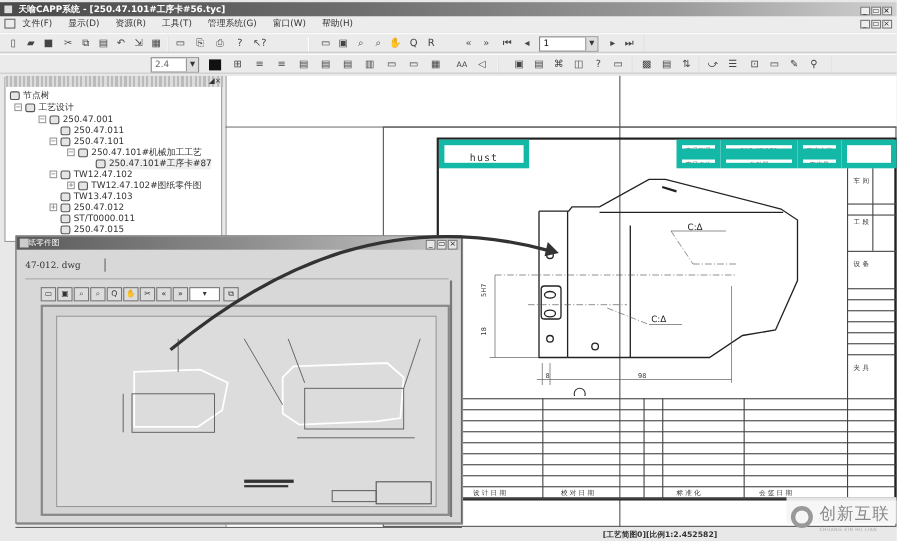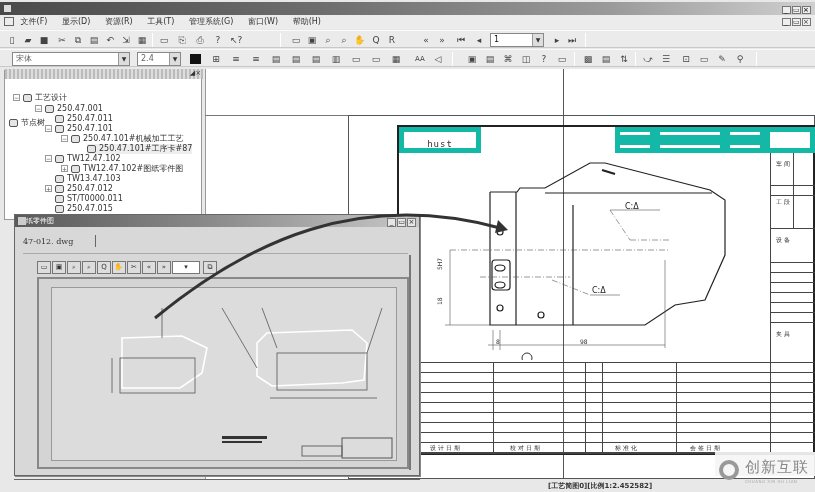--- a/index.html
+++ b/index.html
@@ -60,20 +60,21 @@
   .wm-text { position: absolute; left: 30px; top: 6px; font-size: 15px; color: #888; letter-spacing: 1px; }
   .wm-sub { position: absolute; left: 30px; top: 27px; font-size: 4px; color: #aaa; letter-spacing: 0.5px; }
 </style>
 </head>
 <body>
 
 <div class="app">
 
   <div class="titlebar">
     <span class="ticon"></span>
+    <span>天喻CAPP系统 - [250.47.101#工序卡#56.tyc]</span>
     <div class="winctl" style="top:1px;">
       <span>_</span><span>▭</span><span>×</span>
     </div>
   </div>
 
   <div class="menubar">
     <span class="micon"></span>
     <span class="mi">文件(F)</span>
     <span class="mi">显示(D)</span>
     <span class="mi">资源(R)</span>
@@ -117,24 +118,20 @@
     <div class="combo" style="left:490px; width:54px; color:#111;">
       <span>1</span>
       <span class="arr">▼</span>
     </div>
     <span class="tbtn" style="left:551px">▸</span>
     <span class="tbtn" style="left:566px">⏭</span>
     <span class="tsep" style="left:585px"></span>
   </div>
 
   <div class="toolbar tb2">
-    <div class="combo" style="left:12px; width:118px;">
-      <span>宋体</span>
-      <span class="arr">▼</span>
-    </div>
     <div class="combo" style="left:137px; width:44px;">
       <span>2.4</span>
       <span class="arr">▼</span>
     </div>
     <span class="colorbox"></span>
     <span class="tbtn" style="left:210px">⊞</span>
     <span class="tbtn" style="left:230px">≡</span>
     <span class="tbtn" style="left:250px">≡</span>
     <span class="tbtn" style="left:270px">▤</span>
     <span class="tbtn" style="left:290px">▤</span>
@@ -163,21 +160,21 @@
     <span class="tbtn" style="left:698px">▭</span>
     <span class="tbtn" style="left:716px">✎</span>
     <span class="tbtn" style="left:734px">⚲</span>
     <span class="tsep" style="left:756px"></span>
   </div>
 
   <div class="treepanel">
     <div class="treehdr">
         <span class="x">◢×</span>
       </div>
-    <div class="tree-item" style="left:4px; top:11px;margin-top:36px;"><span class="ico"></span><span>节点树</span></div>
+    <div class="tree-item" style="left:4px; top:11px;"><span class="ico"></span><span>节点树</span></div>
     <div class="tree-item" style="left:8px; top:22px;"><span class="exp">−</span><span class="ico"></span><span>工艺设计</span></div>
     <div class="tree-item" style="left:30px; top:33px;"><span class="exp">−</span><span class="ico"></span><span>250.47.001</span></div>
     <div class="tree-item" style="left:50px; top:43px;"><span class="ico"></span><span>250.47.011</span></div>
     <div class="tree-item" style="left:40px; top:53px;"><span class="exp">−</span><span class="ico"></span><span>250.47.101</span></div>
     <div class="tree-item" style="left:56px; top:63px;"><span class="exp">−</span><span class="ico"></span><span>250.47.101#机械加工工艺</span></div>
     <div class="tree-item" style="left:82px; top:73px; background:#eee;"><span class="ico"></span><span>250.47.101#工序卡#87</span></div>
     <div class="tree-item" style="left:40px; top:83px;"><span class="exp">−</span><span class="ico"></span><span>TW12.47.102</span></div>
     <div class="tree-item" style="left:56px; top:93px;"><span class="exp">+</span><span class="ico"></span><span>TW12.47.102#图纸零件图</span></div>
     <div class="tree-item" style="left:50px; top:103px;"><span class="ico"></span><span>TW13.47.103</span></div>
     <div class="tree-item" style="left:40px; top:113px;"><span class="exp">+</span><span class="ico"></span><span>250.47.012</span></div>

